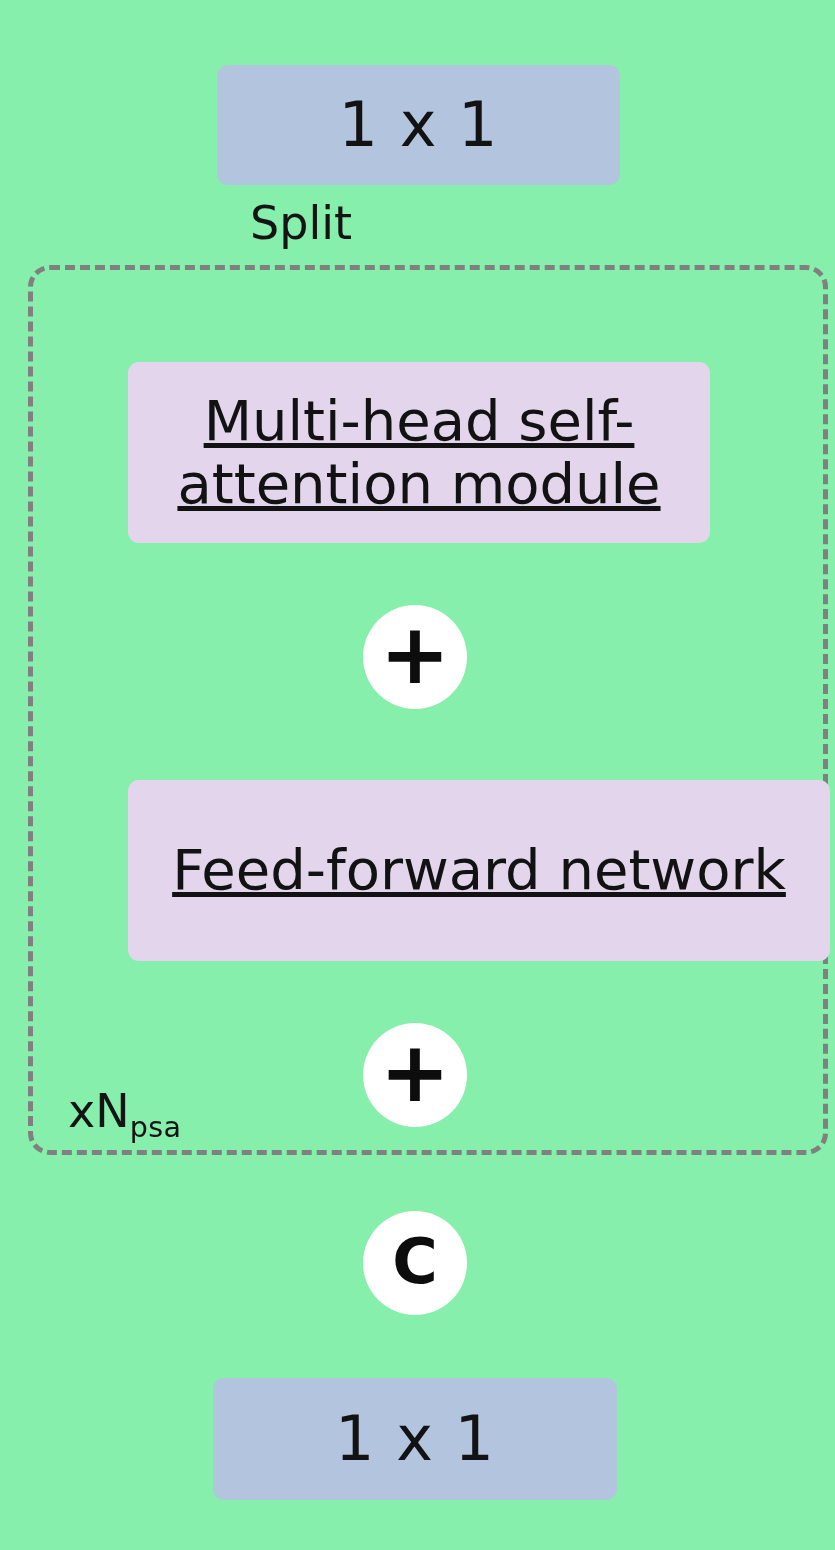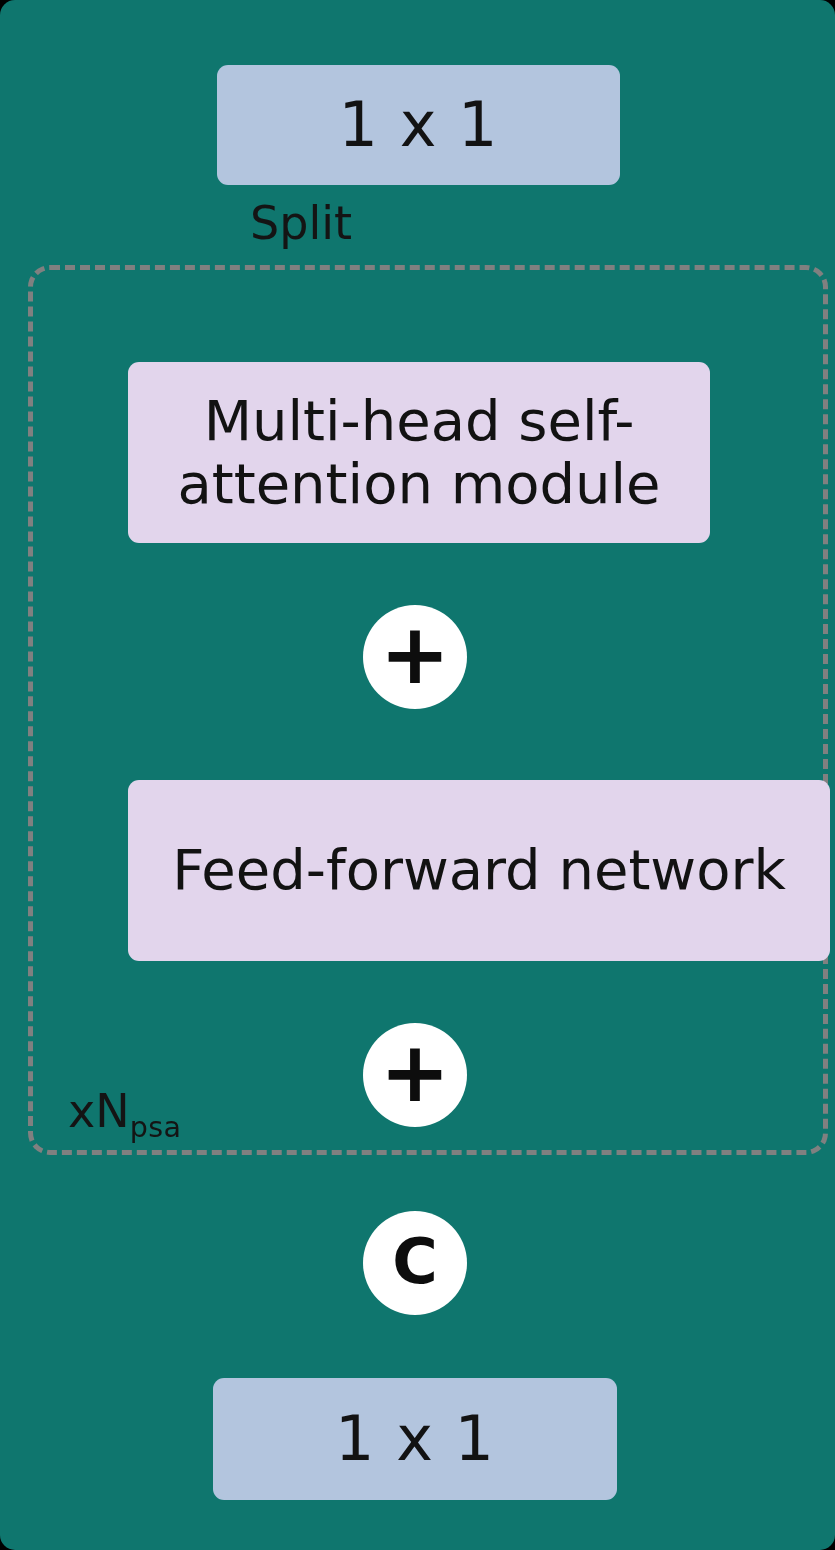--- a/index.html
+++ b/index.html
@@ -7,23 +7,22 @@
     padding: 0;
     background: #000000;
   }
   body {
     font-family: "DejaVu Sans", sans-serif;
   }
   #diagram-root {
     position: relative;
     width: 835px;
     height: 1550px;
-    background: #0f766e;
+    background: #86efac;
     overflow: hidden;
-    border-radius: 15px;
   }
 
   
   .block {
     position: absolute;
     box-sizing: border-box;
     border-radius: 11px;
     display: flex;
     align-items: center;
     justify-content: center;
@@ -35,20 +34,21 @@
     background: #b3c5de;
     font-size: 62px;
     font-weight: 400;
     letter-spacing: 1px;
   }
   .block-attn {
     background: #e2d5ec;
     font-size: 56px;
     font-weight: 400;
     padding: 0 14px;
+    text-decoration: underline;
   }
 
   
   .faint-label {
     position: absolute;
     color: #141414;
     font-size: 46px;
     font-weight: 400;
     white-space: nowrap;
     line-height: 1;

